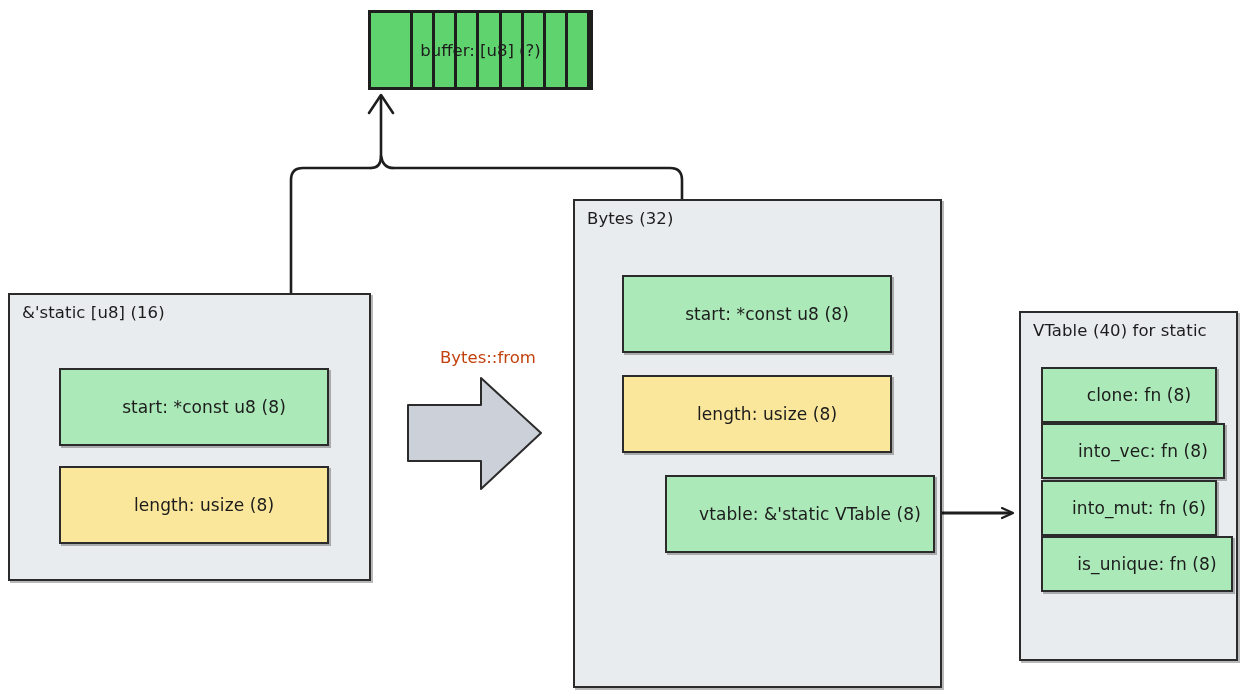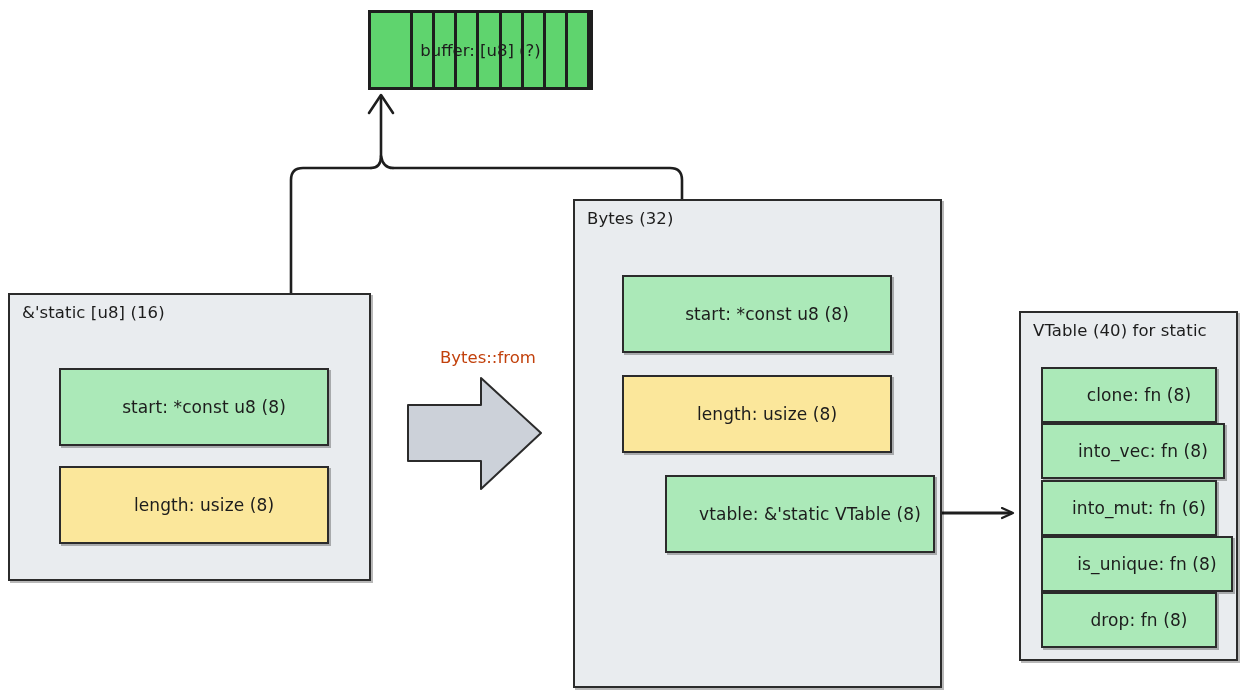--- a/index.html
+++ b/index.html
@@ -177,17 +177,14 @@
   </div>
   <div class="field green abs" style="left:1041px; top:423px; width:184px; height:56px;">
     <span>into_vec: fn (8)</span>
   </div>
   <div class="field green abs" style="left:1041px; top:480px; width:176px; height:56px;">
     <span>into_mut: fn (6)</span>
   </div>
   <div class="field green abs" style="left:1041px; top:536px; width:192px; height:56px;">
     <span>is_unique: fn (8)</span>
   </div>
-  <div class="field green abs" style="left:1041px; top:592px; width:176px; height:56px;">
-    <span>drop: fn (8)</span>
-  </div>
 
 </div>
 
 </body></html>

